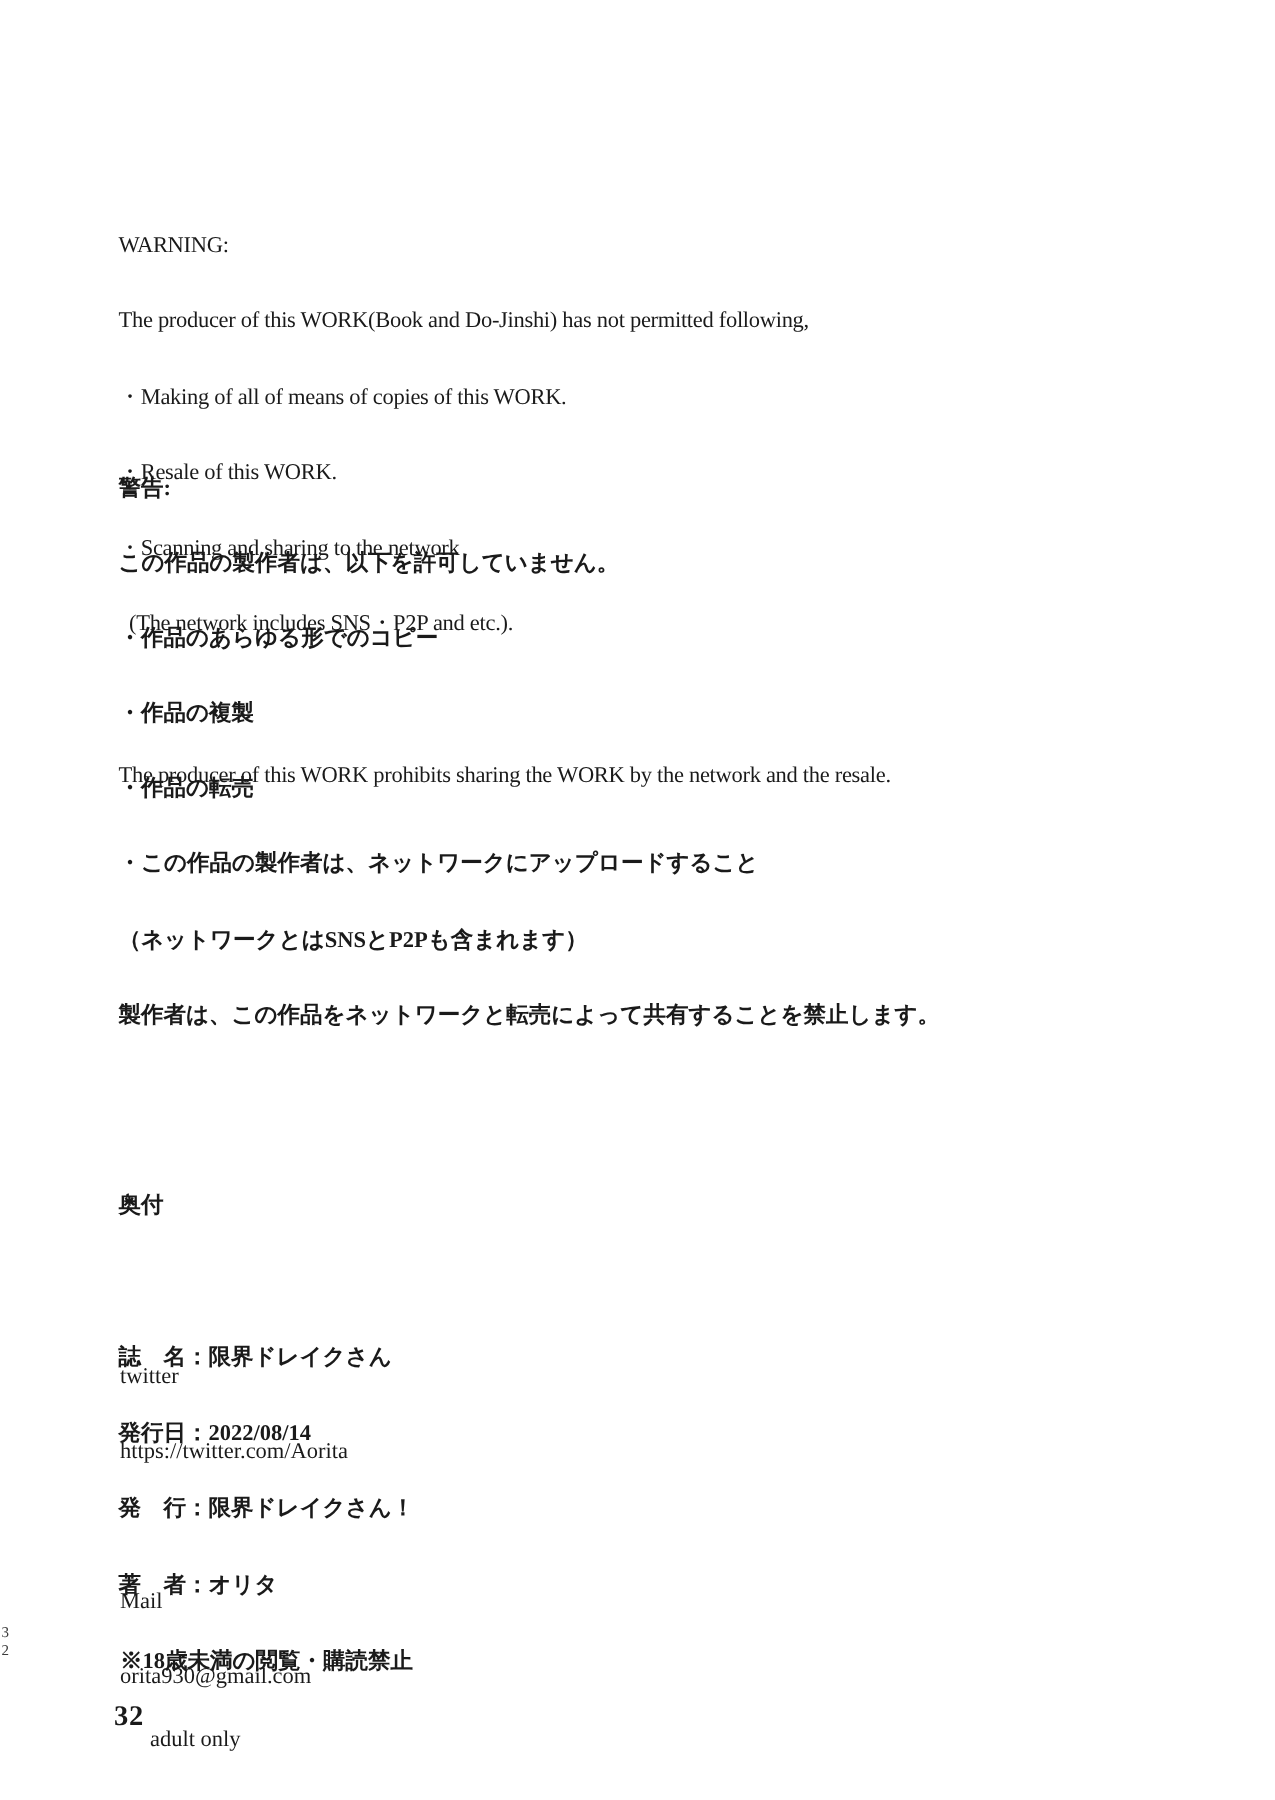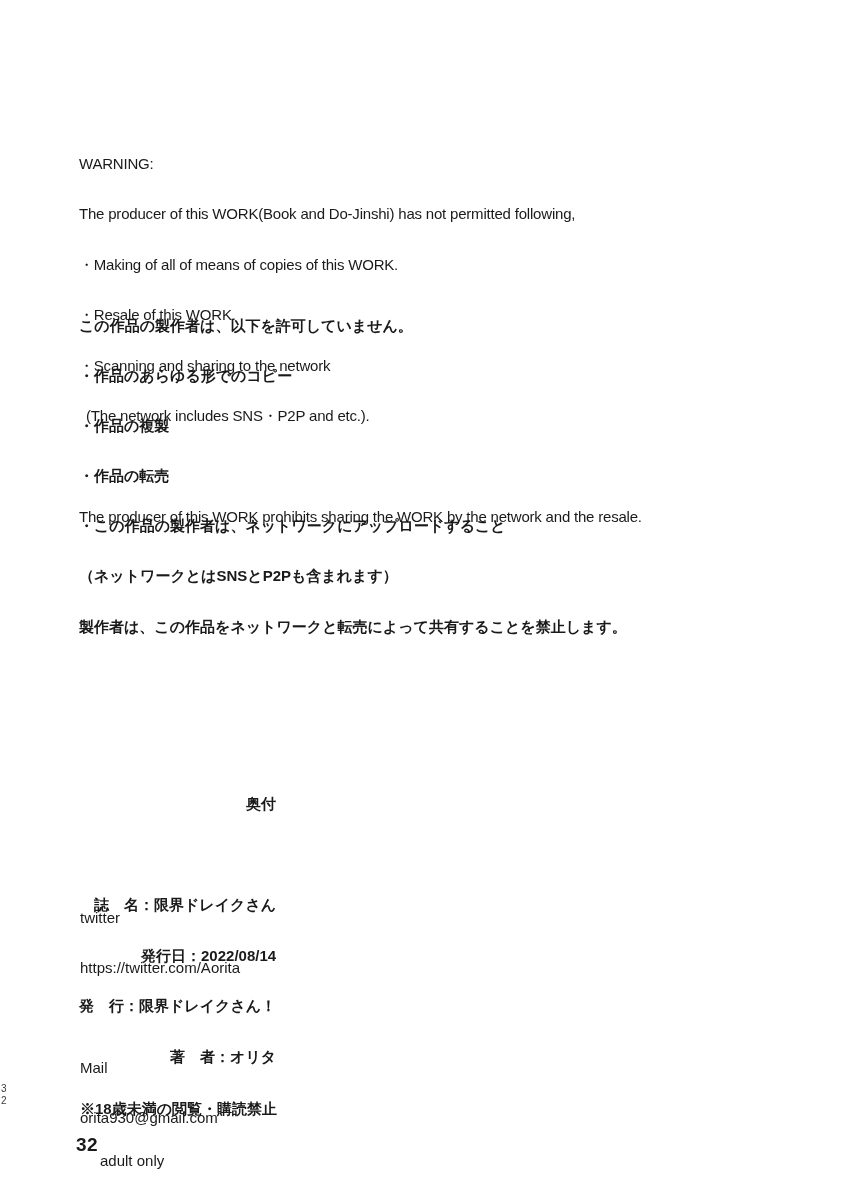--- a/index.html
+++ b/index.html
@@ -6,35 +6,35 @@
     margin: 0;
     padding: 0;
     background: #ffffff;
   }
   .page {
     position: relative;
     width: 850px;
     height: 1200px;
     background: #ffffff;
     overflow: hidden;
-    font-family: Liberation Sans, sans-serif;
+    font-family: Liberation Serif, serif;
     color: #1a1a1a;
   }
   .block { position: absolute; white-space: pre; }
   .line { overflow: visible; }
 
   .block-en { left: 79px; top: 122px; font-size: 15px; letter-spacing: -0.2px; }
   .block-en .line { height: 16.4px; line-height: 16.4px; }
   .block-en .indent { padding-left: 7px; }
 
   .block-jp { left: 79px; top: 284px; font-size: 15px; font-weight: 600; }
   .block-jp .line { height: 16.1px; line-height: 16.1px; }
 
   .block-colophon { left: 79px; top: 762px; font-size: 15px; font-weight: 600; }
-  .block-colophon .line { height: 16.6px; line-height: 16.6px; text-align: right; }
+  .block-colophon .line { height: 16.6px; line-height: 16.6px; }
 
   .block-contact { left: 80px; top: 876px; font-size: 15px; }
   .block-contact .line { height: 16.1px; line-height: 16.1px; }
 
   .block-notice { left: 80px; top: 1066px; font-size: 15px; }
   .block-notice .line { height: 17.5px; line-height: 17.5px; }
   .block-notice .jp { font-weight: 600; }
   .block-notice .indent { padding-left: 20px; }
 
   .pageno {
@@ -65,20 +65,21 @@
     <div class="line">The producer of this WORK(Book and Do-Jinshi) has not permitted following,</div>
     <div class="line">・Making of all of means of copies of this WORK.</div>
     <div class="line">・Resale of this WORK.</div>
     <div class="line">・Scanning and sharing to the network</div>
     <div class="line indent">(The network includes SNS・P2P and etc.).</div>
     <div class="line"></div>
     <div class="line">The producer of this WORK prohibits sharing the WORK by the network and the resale.</div>
   </div>
 
   <div class="block block-jp">
+    <div class="line">警告:</div>
     <div class="line">この作品の製作者は、以下を許可していません。</div>
     <div class="line">・作品のあらゆる形でのコピー</div>
     <div class="line">・作品の複製</div>
     <div class="line">・作品の転売</div>
     <div class="line">・この作品の製作者は、ネットワークにアップロードすること</div>
     <div class="line">（ネットワークとはSNSとP2Pも含まれます）</div>
     <div class="line">製作者は、この作品をネットワークと転売によって共有することを禁止します。</div>
   </div>
 
   <div class="block block-colophon">

